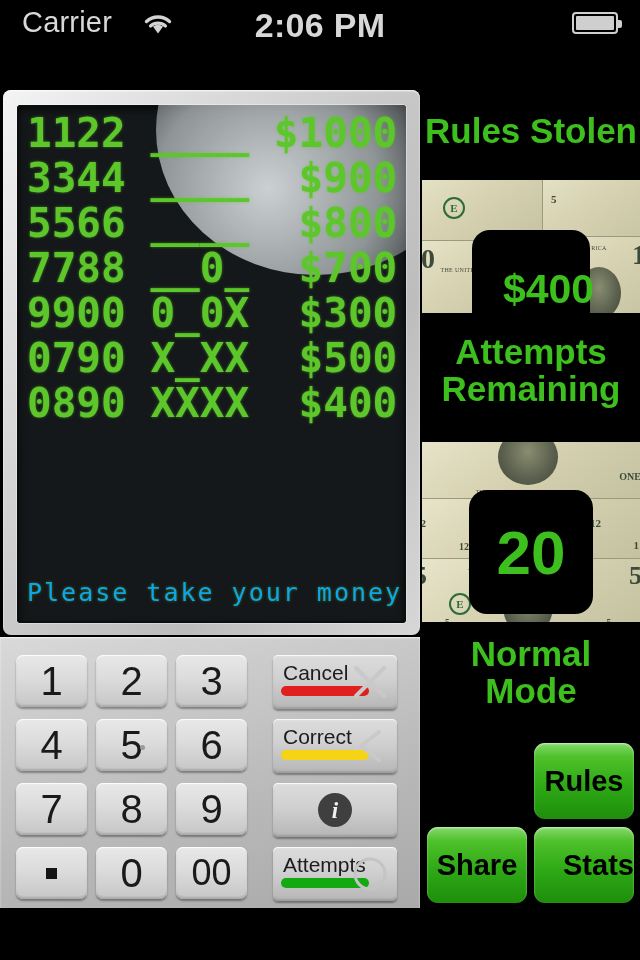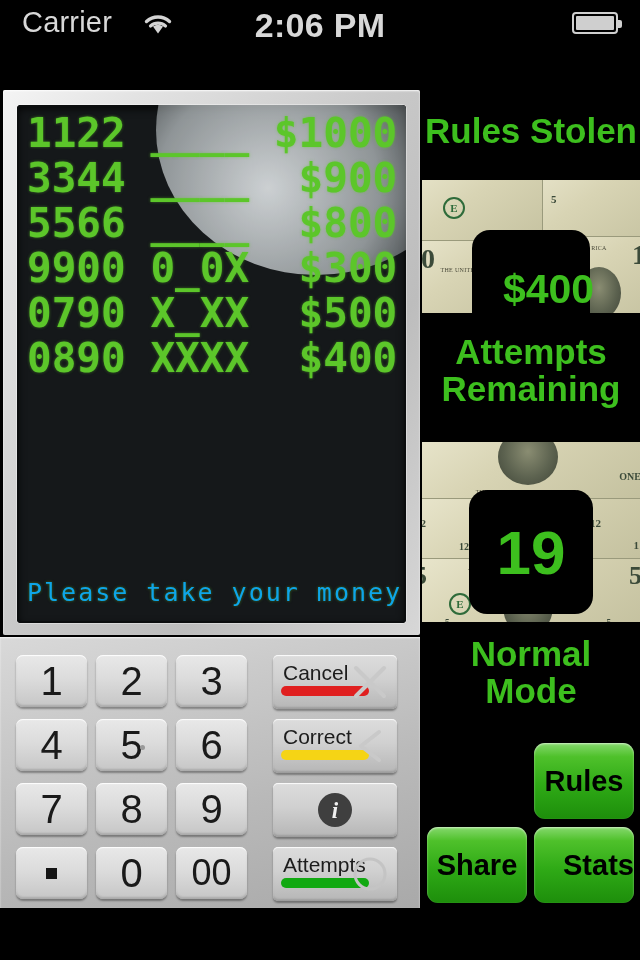--- a/index.html
+++ b/index.html
@@ -34,21 +34,21 @@
     width:4px; height:8px; background:#cfcfcf; border-radius:0 2px 2px 0;
   }
   .sb-batt i{
     position:absolute; left:2px; top:2px; right:2px; bottom:2px;
     background:#cfcfcf; display:block; border-radius:1px;
   }
 
   
   .atm-frame{
     position:absolute; left:3px; top:90px; width:417px; height:545px;
-    border-radius:2px;
+    border-radius:8px;
     background:linear-gradient(125deg,#f4f4f4 0%,#e2e2e2 18%,#c9c9c9 48%,#bdbdbd 70%,#d7d7d7 100%);
     box-shadow:0 2px 3px rgba(0,0,0,.55), inset 0 1px 2px rgba(255,255,255,.9);
     padding:15px 14px 12px 14px;
   }
   .lcd{
     position:relative; width:100%; height:100%;
     background:#15181a;
     border-radius:4px;
     box-shadow:inset 0 0 0 2px #0b0d0e, inset 0 3px 10px rgba(0,0,0,.9),
                0 0 0 1px rgba(255,255,255,.35);
@@ -209,20 +209,21 @@
       </div>
   </div>
 
   <div class="atm-frame">
     <div class="lcd">
       <div class="lcd-glare"></div>
       <div class="lcd-lines">
         <span class="lcd-row">1122 ____ $1000</span>
         <span class="lcd-row">3344 ____  $900</span>
         <span class="lcd-row">5566 ____  $800</span>
+        <span class="lcd-row">7788 __0_  $700</span>
         <span class="lcd-row">9900 0_0X  $300</span>
         <span class="lcd-row">0790 X_XX  $500</span>
         <span class="lcd-row">0890 XXXX  $400</span>
       </div>
       <div class="lcd-footer">Please take your money</div>
     </div>
   </div>
 
   <div class="keypad">
 
@@ -342,21 +343,21 @@
         <div class="bill-tile" style="left:-14px; top:116px; width:240px; height:76px;">
           <span class="cnr" style="left:5px; top:2px; font-size:26px;">5</span>
           <span class="cnr" style="right:5px; top:2px; font-size:26px;">5</span>
           <span class="micro" style="top:8px; font-size:7px;">THE UNITED STATES OF AMERICA</span>
           <span class="seal" style="left:40px; top:34px; width:22px; height:22px; font-size:11px;">E</span>
           <span class="cnr" style="left:36px; top:58px; font-size:9px;">5</span>
           <span class="cnr" style="right:36px; top:58px; font-size:9px;">5</span>
           <span class="oval" style="top:20px; width:50px; height:56px;"></span>
         </div>
       </div>
-      <div class="value-box" id="att-value">19</div>
+      <div class="value-box" id="att-value">20</div>
     </div>
 
     <div class="panel-title" id="mode-title">
       <span>Normal</span><br>
       <span>Mode</span>
     </div>
 
     <div class="gbtn" style="left:112px; top:653px;">Rules</div>
     <div class="gbtn" style="left:5px;   top:737px;">Share</div>
     <div class="gbtn" style="left:112px; top:737px;padding-left:29px;">Stats</div>

